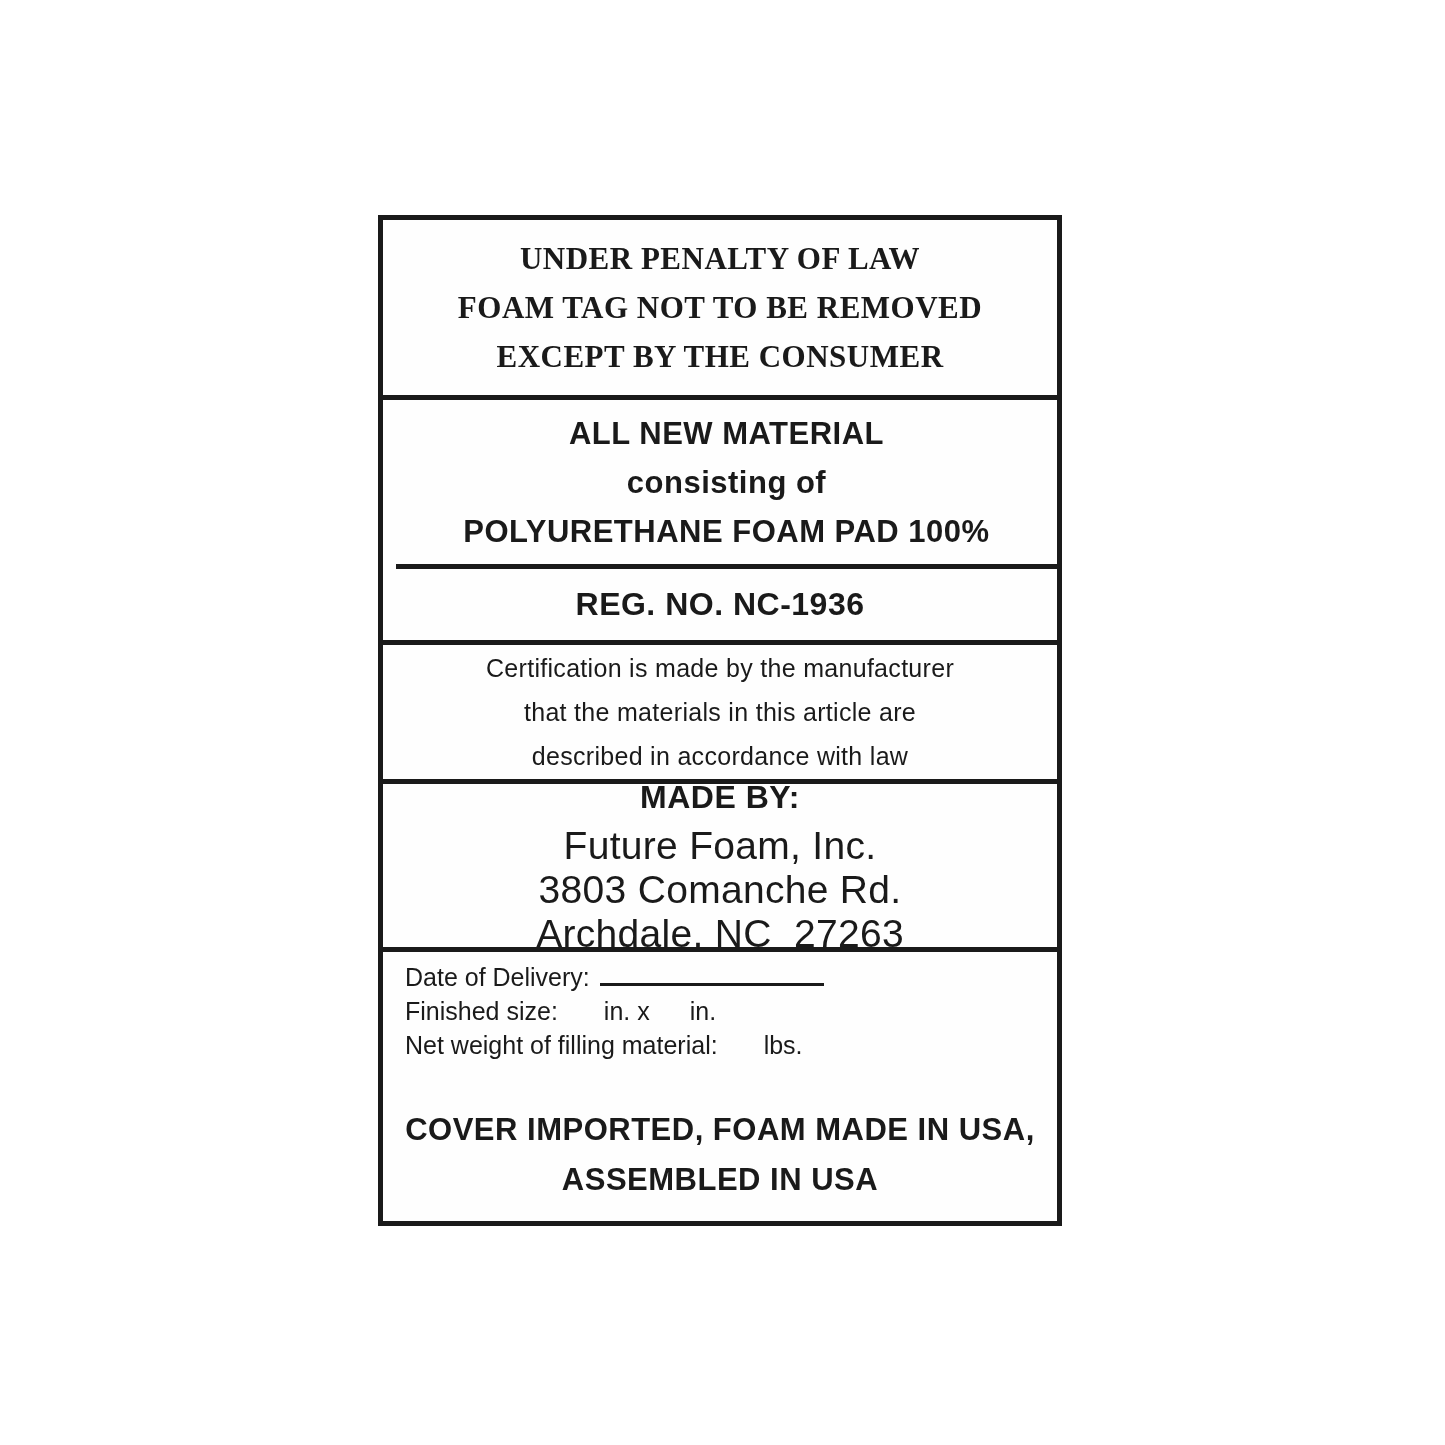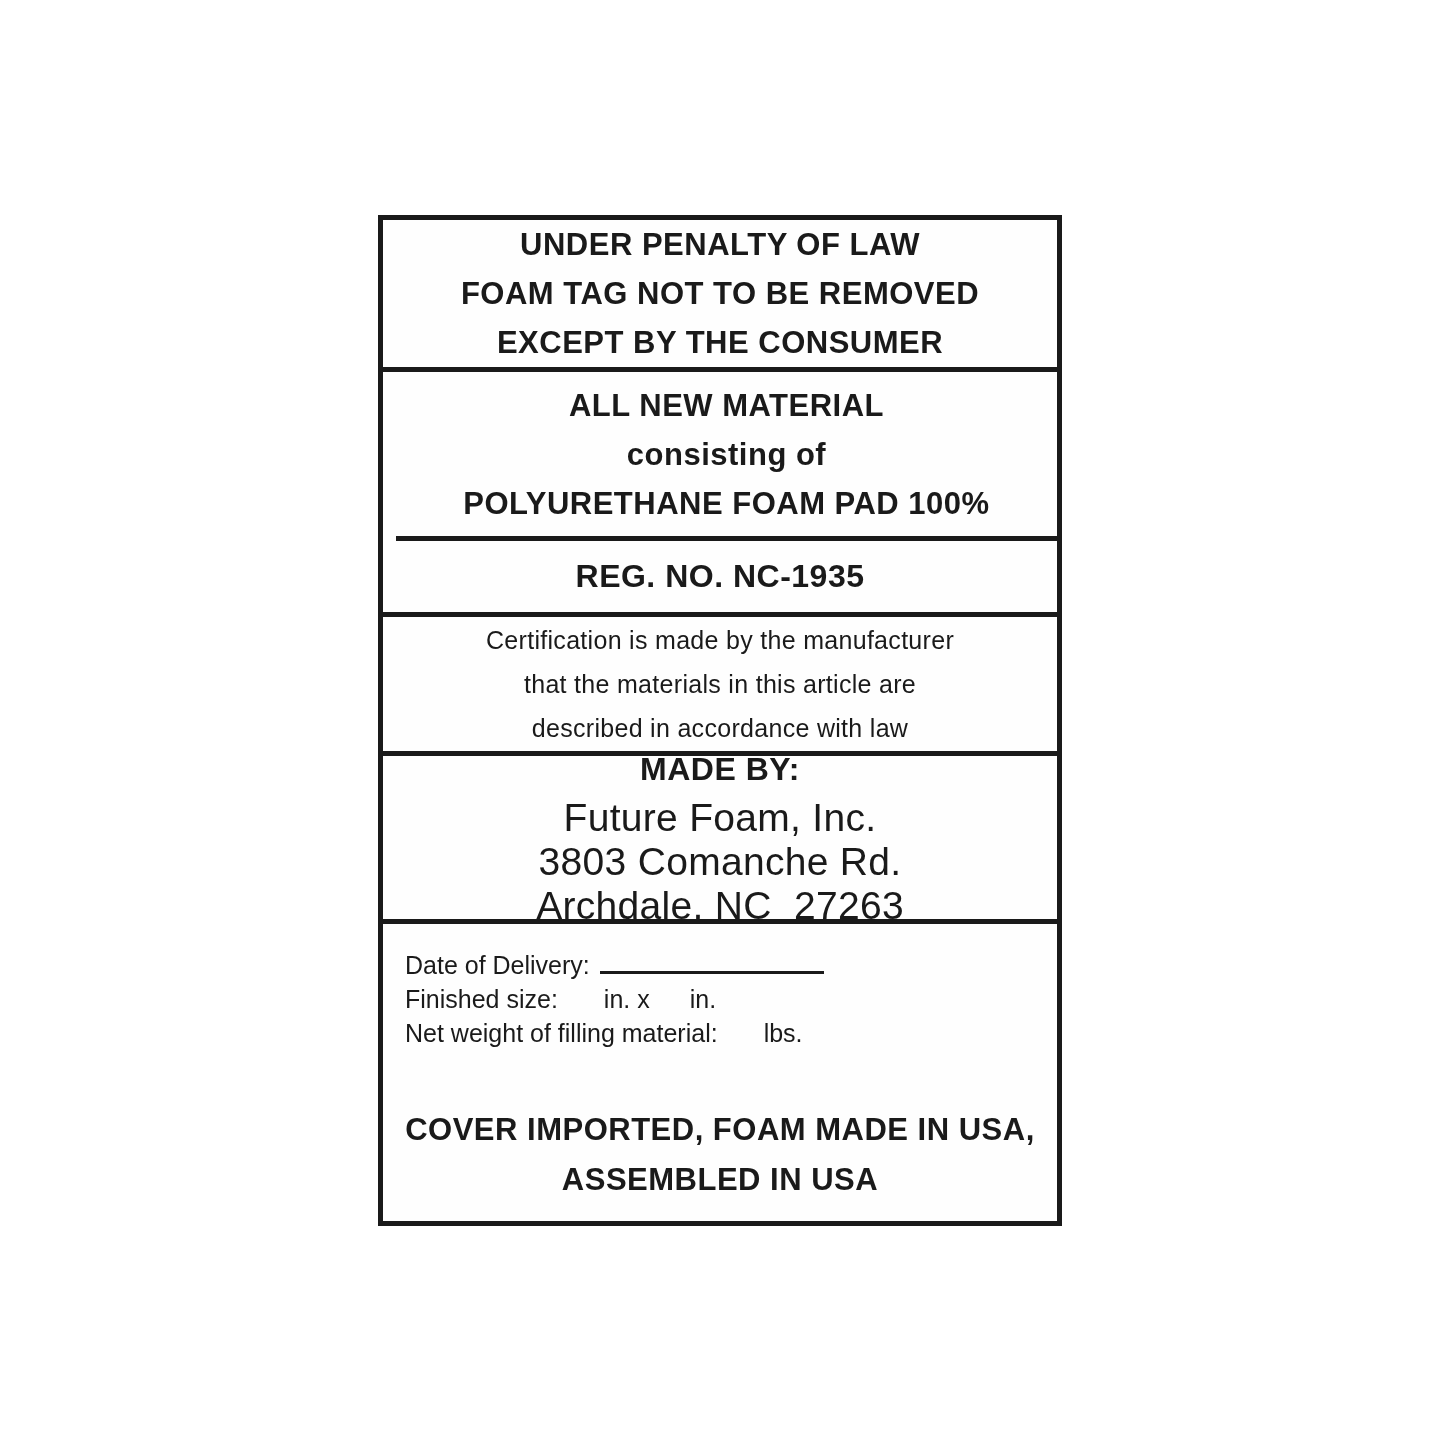--- a/index.html
+++ b/index.html
@@ -27,21 +27,21 @@
     border-bottom: 5px solid #1a1a1a;
     display: flex;
     flex-direction: column;
     justify-content: center;
     align-items: center;
     text-align: center;
     overflow: hidden;
   }
   .sec:last-child { border-bottom: none; }
 
-  .sec-penalty  { height: 152px; }
+  .sec-penalty  { height: 180px; font-family: Liberation Serif, serif; }
   .sec-material { height: 169px; margin-left: 13px; }
   .sec-reg      { height: 76px;  }
   .sec-cert     { height: 139px; }
   .sec-madeby   { height: 168px; }
   .sec-delivery { flex: 1 1 auto; align-items: stretch; text-align: left; }
 
   .bold-line {
     font-weight: bold;
     font-size: 31px;
     line-height: 49px;
@@ -66,21 +66,21 @@
     letter-spacing: 0.5px;
     margin-bottom: 6px;
   }
   .address-line {
     font-size: 39px;
     line-height: 44px;
     letter-spacing: 0.3px;
     white-space: pre;
   }
   .fields {
-    padding: 24px 18px 0 22px;
+    padding: 8px 18px 0 22px;
     font-size: 25px;
     line-height: 34px;
   }
   .field-row { white-space: nowrap; }
   .blank-line {
     display: inline-block;
     width: 224px;
     height: 20px;
     margin-left: 10px;
     border-bottom: 3px solid #1a1a1a;
@@ -108,21 +108,21 @@
       <div class="bold-line">EXCEPT BY THE CONSUMER</div>
     </div>
 
     <div class="sec sec-material">
       <div class="bold-line">ALL NEW MATERIAL</div>
       <div class="bold-line">consisting of</div>
       <div class="bold-line">POLYURETHANE FOAM PAD 100%</div>
     </div>
 
     <div class="sec sec-reg">
-      <div class="reg-line">REG. NO. NC-1935</div>
+      <div class="reg-line">REG. NO. NC-1936</div>
     </div>
 
     <div class="sec sec-cert">
       <div class="cert-line">Certification is made by the manufacturer</div>
       <div class="cert-line">that the materials in this article are</div>
       <div class="cert-line">described in accordance with law</div>
     </div>
 
     <div class="sec sec-madeby">
       <div class="madeby-heading">MADE BY:</div>

